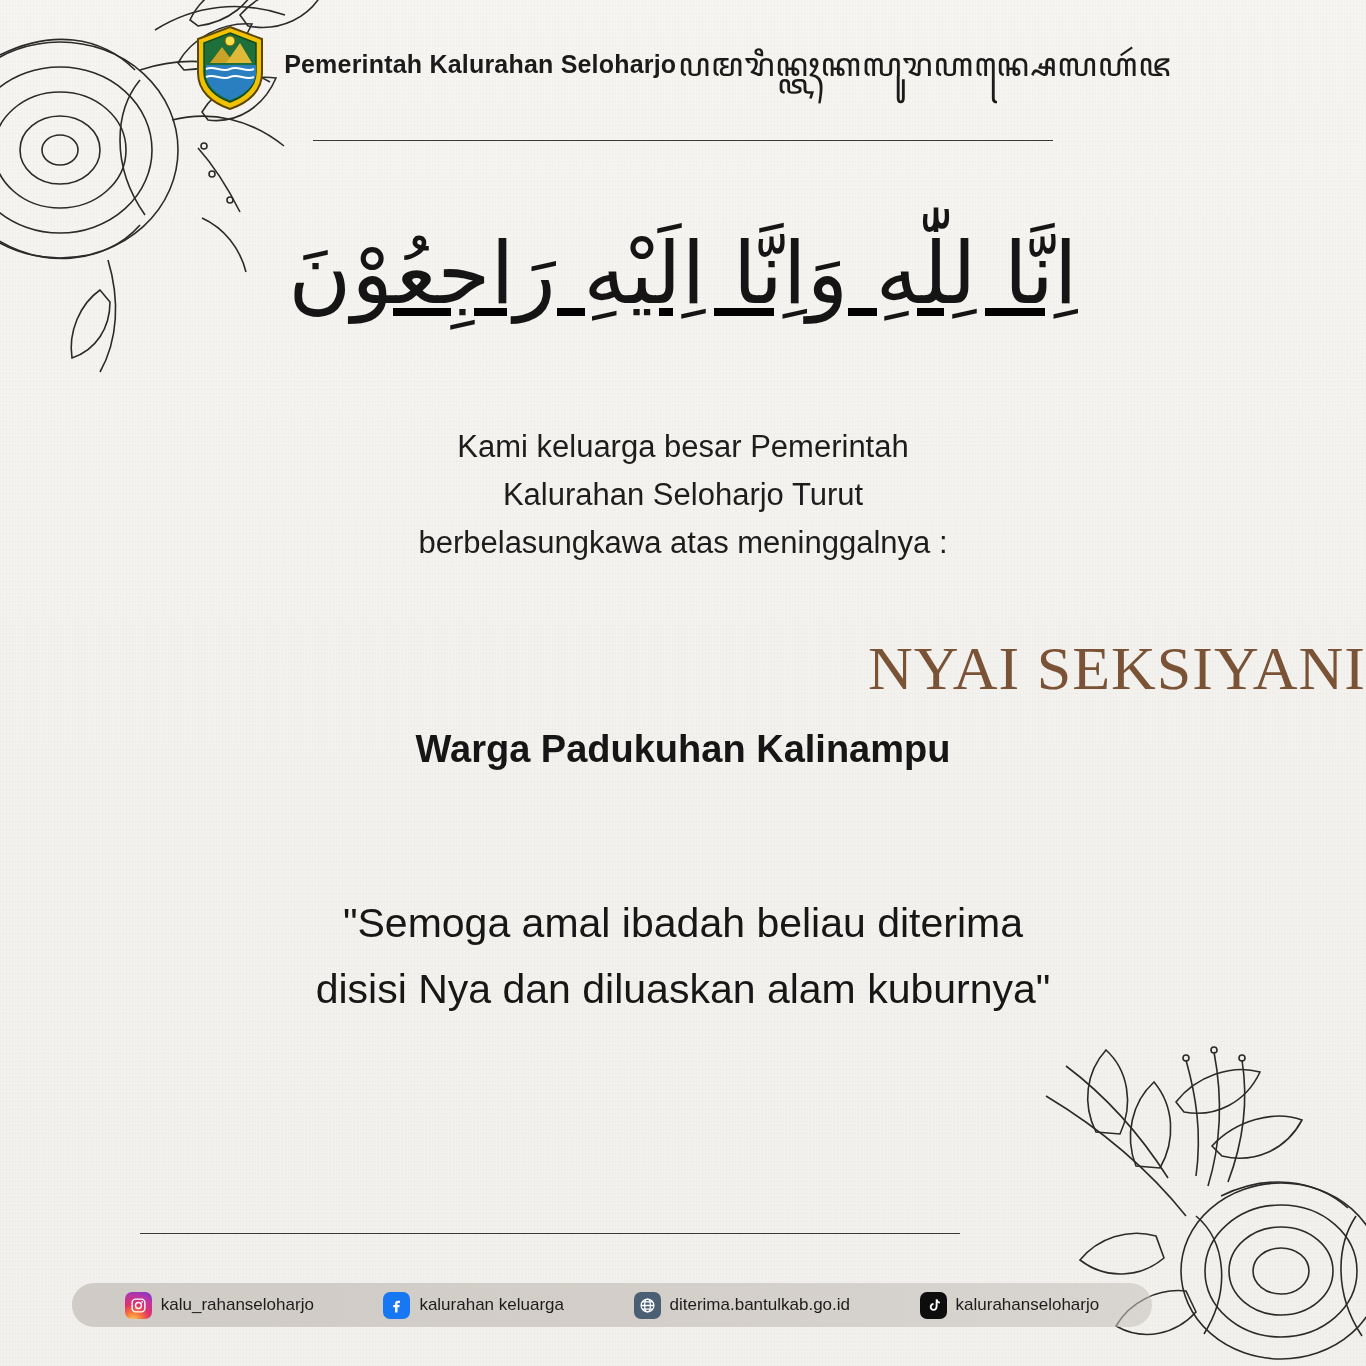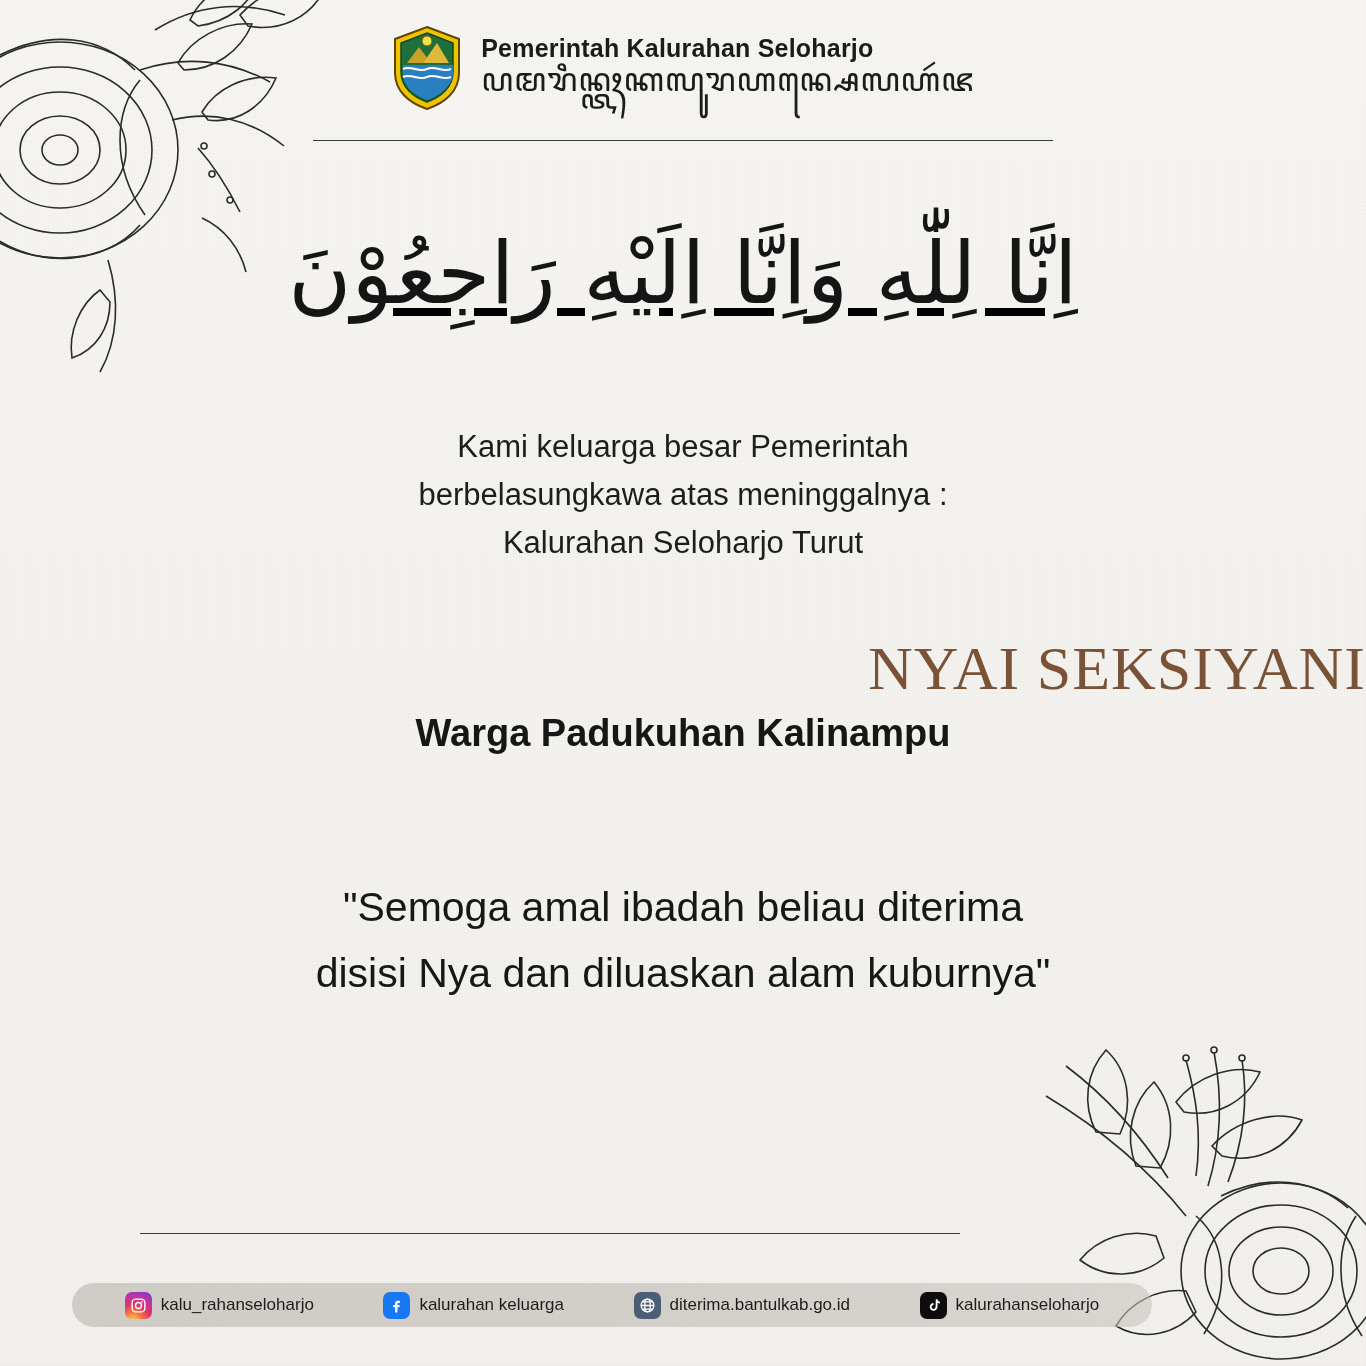--- a/index.html
+++ b/index.html
@@ -62,21 +62,21 @@
     padding-top: 18px;
     height: 100px;
   }
   .logo {
     width: 72px;
     height: 86px;
     flex: none;
   }
   .header-text {
     display: flex;
-    flex-direction: column;
+    flex-direction: row;
     justify-content: center;
     gap: 2px;
   }
   .gov-title {
     font-size: 25px;
     font-weight: bold;
     color: #1b1b1b;
     letter-spacing: 0.2px;
   }
   .javanese {
@@ -131,21 +131,21 @@
     font-family: "Liberation Serif", serif;
     font-size: 62px;
     letter-spacing: 1px;
     color: #7a5336;
     font-weight: normal;
   }
   .deceased-sub {
     position: relative;
     z-index: 3;
     text-align: center;
-    margin-top: 8px;
+    margin-top: 24px;
     font-size: 38px;
     font-weight: bold;
     color: #161616;
   }
   .quote {
     position: relative;
     z-index: 3;
     text-align: center;
     margin-top: 120px;
     font-size: 41px;
@@ -286,22 +286,22 @@
   </div>
 
   <div class="rule-top"></div>
 
   <div class="arabic-wrap">
     <div class="arabic">اِنَّا لِلّٰهِ وَاِنَّا اِلَيْهِ رَاجِعُوْنَ</div>
   </div>
 
   <div class="intro">
     <div>Kami keluarga besar Pemerintah</div>
+    <div>Kalurahan Seloharjo Turut</div>
     <div>berbelasungkawa atas meninggalnya :</div>
-    <div>Kalurahan Seloharjo Turut</div>
   </div>
 
   <div class="deceased-name">NYAI SEKSIYANI</div>
   <div class="deceased-sub">Warga Padukuhan Kalinampu</div>
 
   <div class="quote">
     <div>"Semoga amal ibadah beliau diterima</div>
     <div>disisi Nya dan diluaskan alam kuburnya"</div>
   </div>
 

